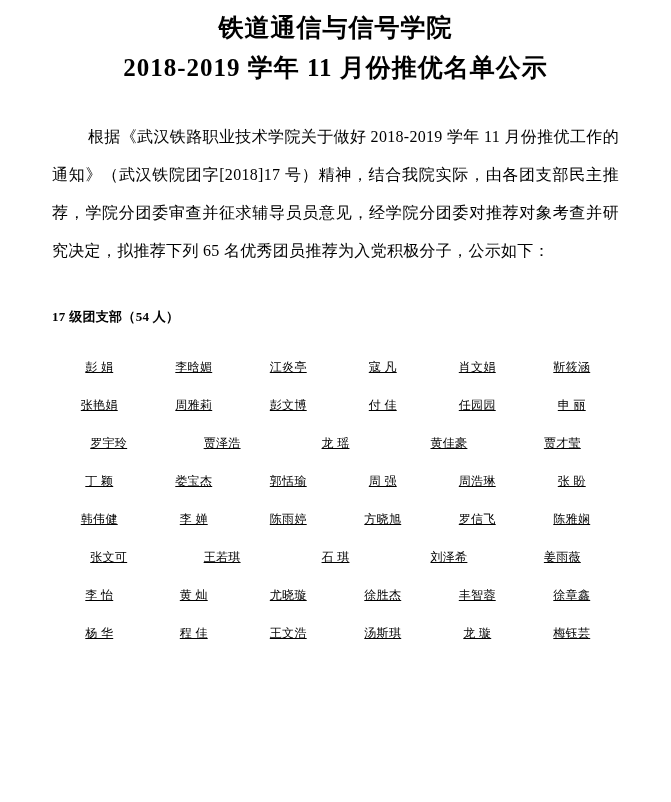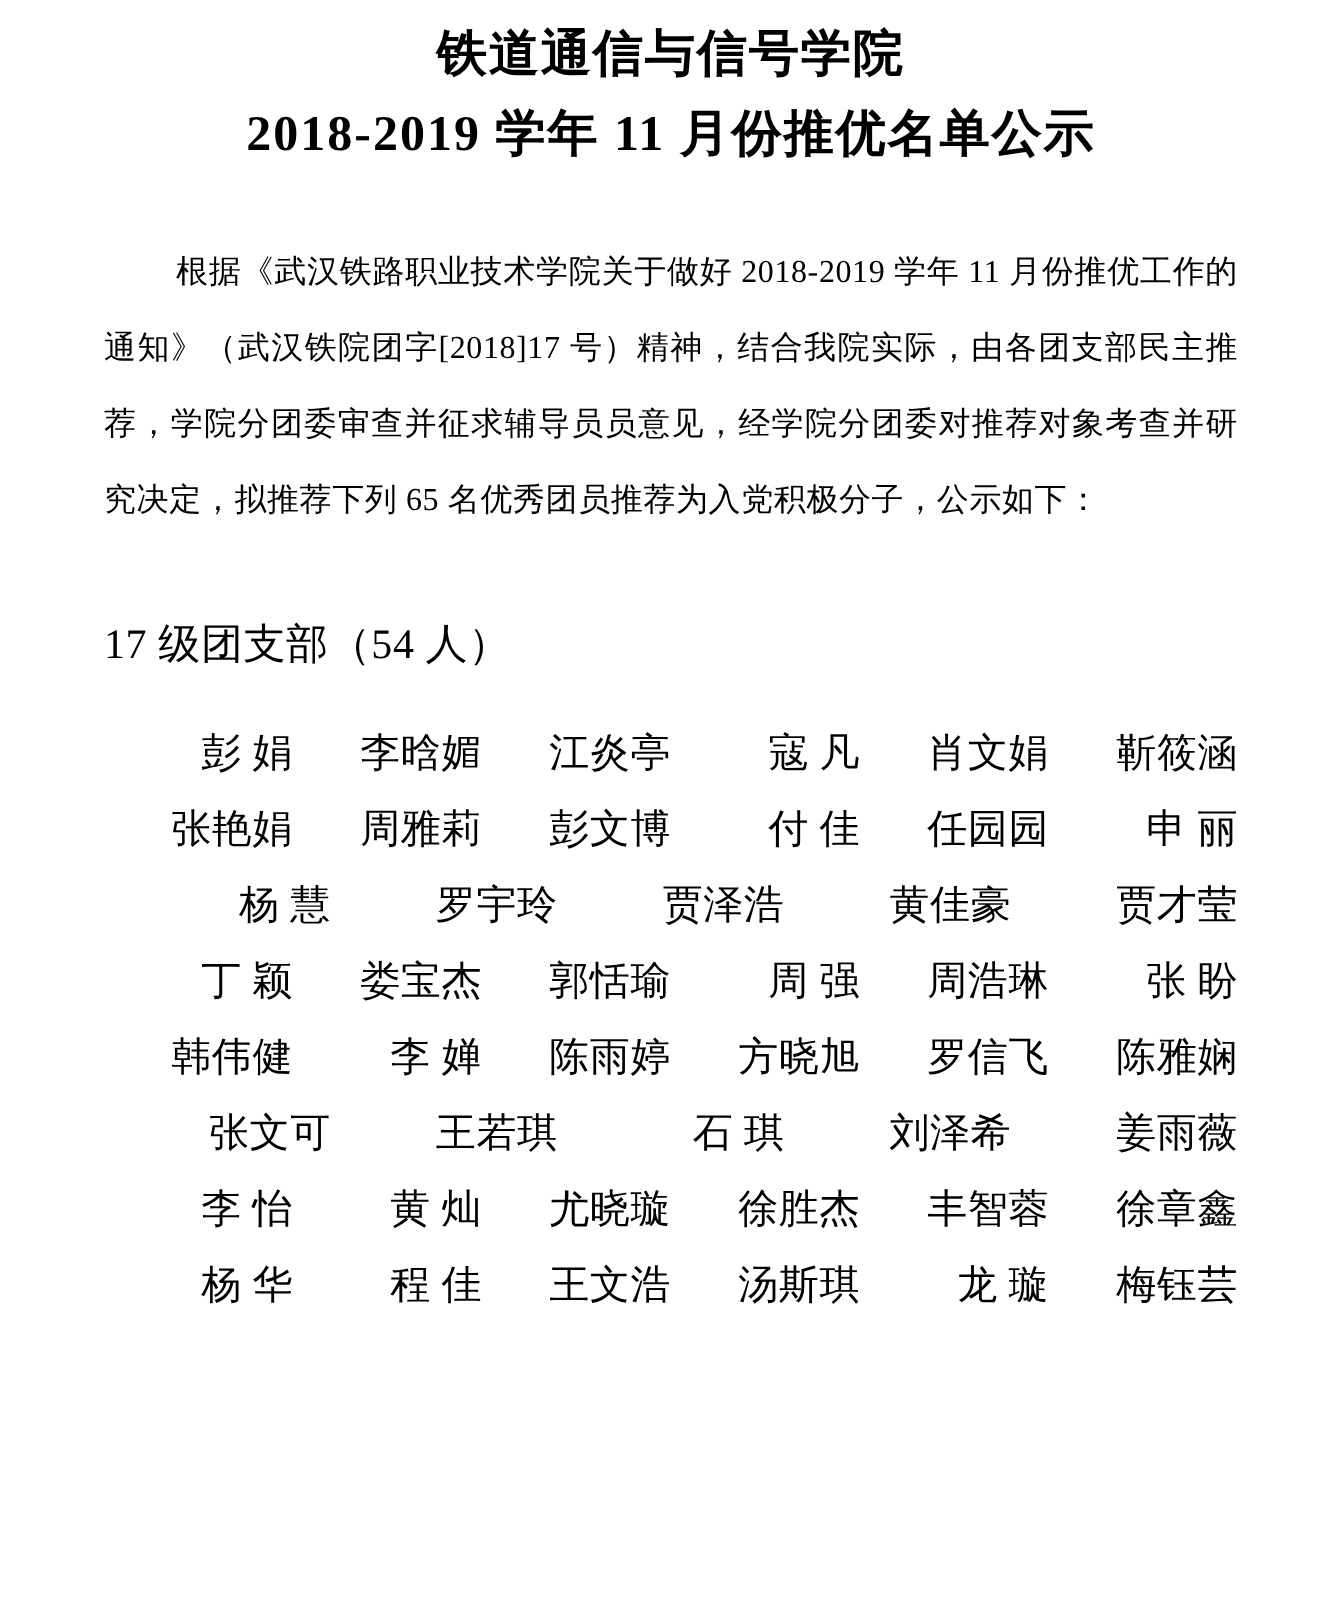--- a/index.html
+++ b/index.html
@@ -40,38 +40,39 @@
     padding-top: 30px;
     font-size: 16px;
     line-height: 38px;
     text-align: justify;
     text-indent: 36px;
     letter-spacing: 0.3px;
   }
   .section-heading {
     margin: 0;
     padding-top: 38px;
-    font-size: 21px;
-    font-weight: normal;
+    font-size: 13px;
+    font-weight: bold;
     letter-spacing: 0.3px;
   }
   .name-grid {
     padding-top: 22px;
   }
   .name-row {
     display: flex;
     width: 100%;
     line-height: 38px;
   }
   .name-cell {
     flex: 1 1 0;
-    font-size: 20px;
+    font-size: 12px;
     letter-spacing: 0.3px;
-    text-align: right;
+    text-align: center;
     white-space: nowrap;
+    text-decoration: underline;
   }
 </style>
 </head>
 <body>
 
 <div class="page">
 
   <h1 class="doc-title">
     <span>铁道通信与信号学院</span>
     <span class="line2">2018-2019 学年 11 月份推优名单公示</span>
@@ -92,23 +93,23 @@
     </div>
     <div class="name-row">
       <div class="name-cell">张艳娟</div>
       <div class="name-cell">周雅莉</div>
       <div class="name-cell">彭文博</div>
       <div class="name-cell">付  佳</div>
       <div class="name-cell">任园园</div>
       <div class="name-cell">申  丽</div>
     </div>
     <div class="name-row">
-      <div class="name-cell">杨  慧</div>
       <div class="name-cell">罗宇玲</div>
       <div class="name-cell">贾泽浩</div>
+      <div class="name-cell">龙  瑶</div>
       <div class="name-cell">黄佳豪</div>
       <div class="name-cell">贾才莹</div>
     </div>
     <div class="name-row">
       <div class="name-cell">丁  颖</div>
       <div class="name-cell">娄宝杰</div>
       <div class="name-cell">郭恬瑜</div>
       <div class="name-cell">周  强</div>
       <div class="name-cell">周浩琳</div>
       <div class="name-cell">张  盼</div>

